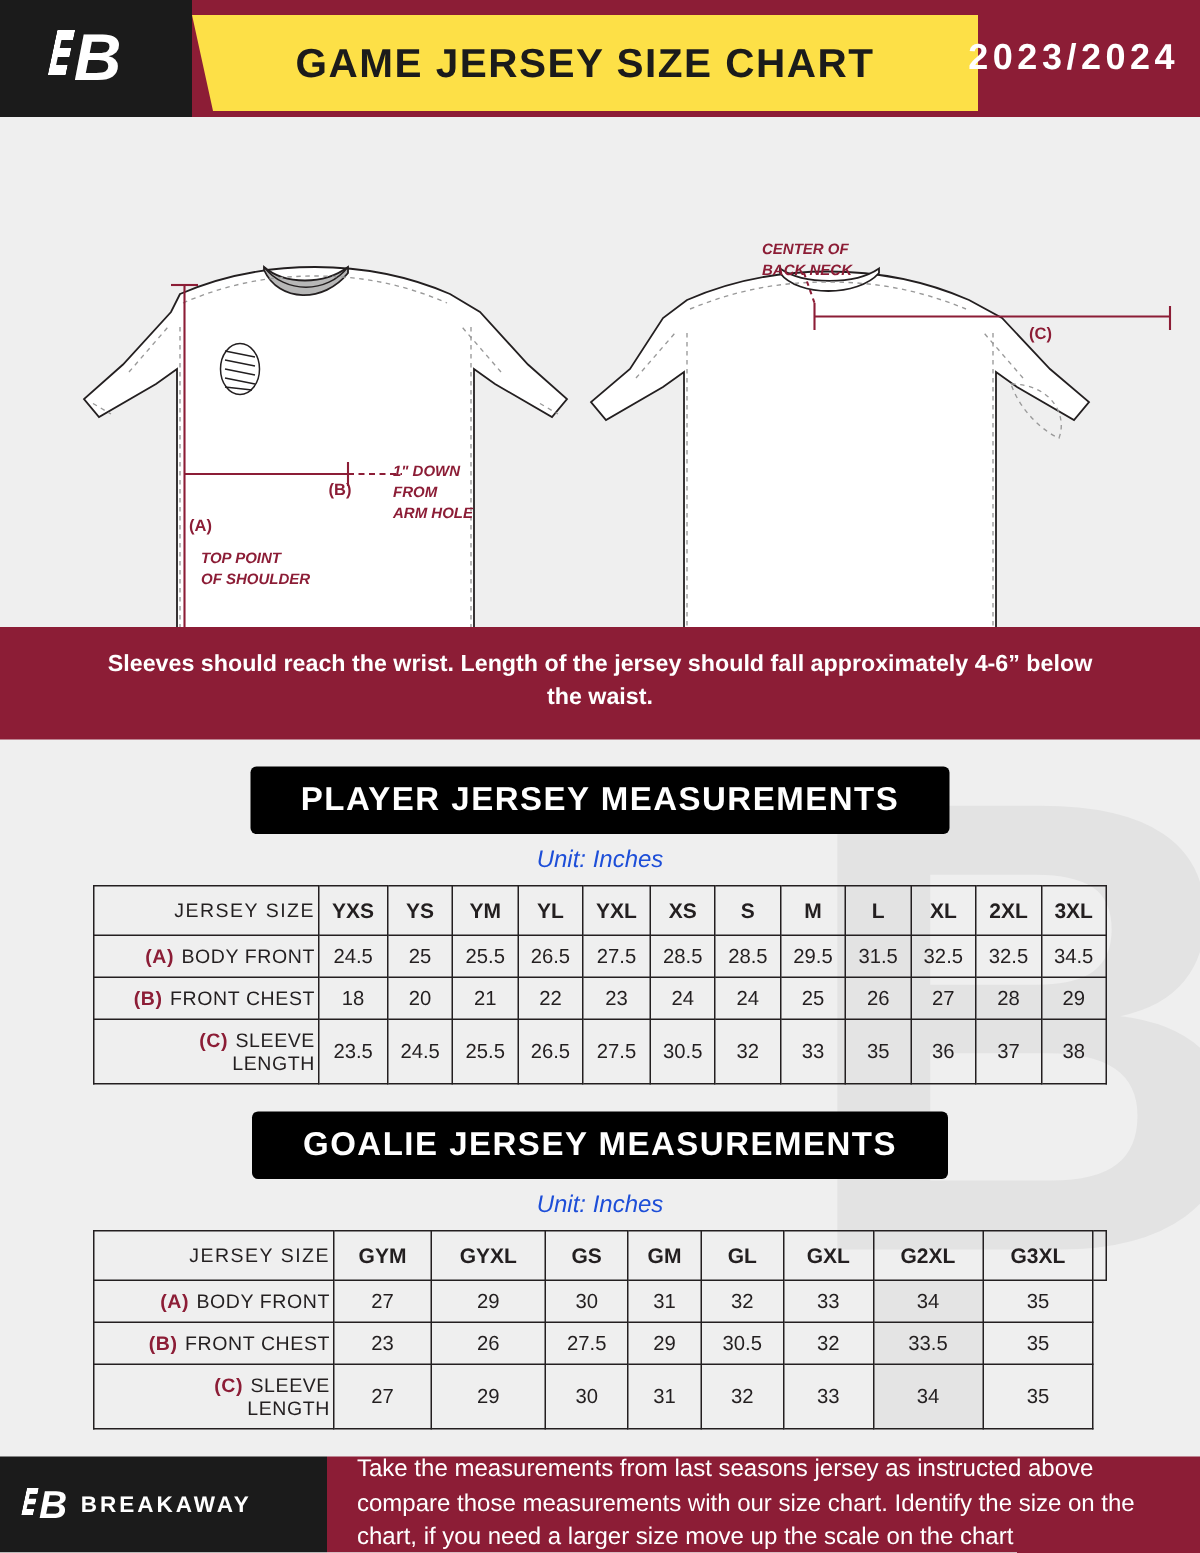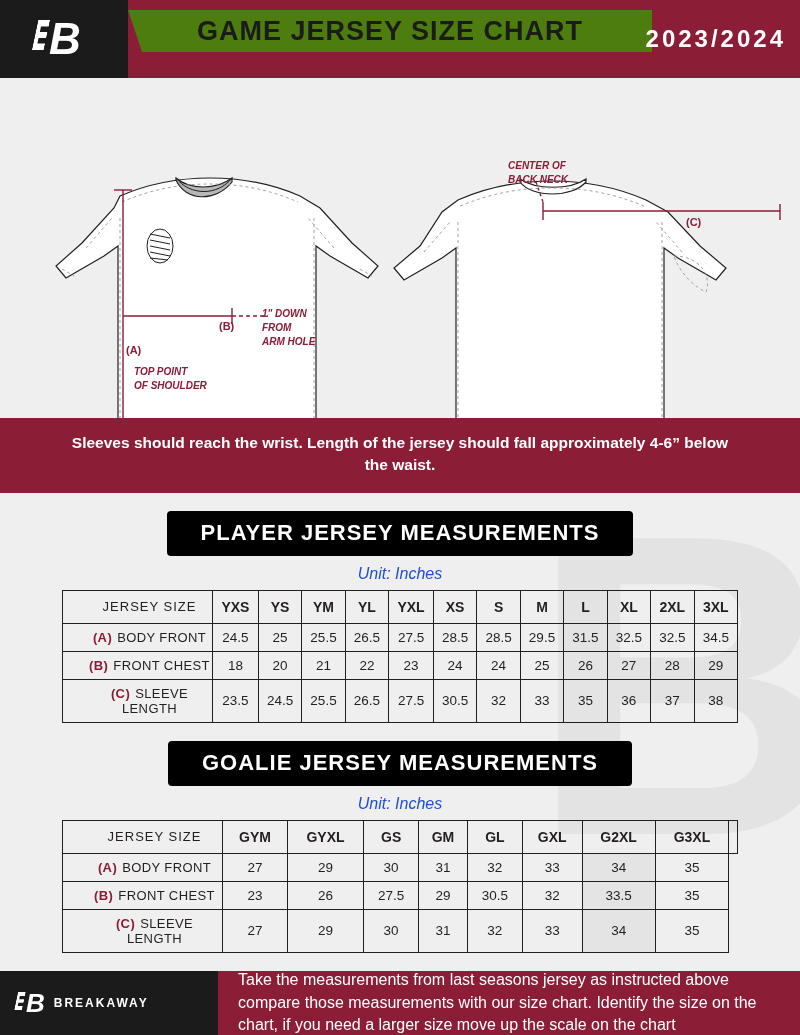--- a/index.html
+++ b/index.html
@@ -55,22 +55,22 @@
     left:-14px; top:6px;
     width:12px; height:30px;
     background:#fff;
     transform:skewX(-12deg);
     clip-path:polygon(0 0,100% 0,100% 22%,35% 22%,35% 40%,100% 40%,100% 60%,35% 60%,35% 78%,100% 78%,100% 100%,0 100%);
   }
   .header-title-box {
     position:absolute;
     left:128px; top:10px;
     right:148px;
-    height:42px;
-    background:#4d7c0f;
+    height:64px;
+    background:#fde047;
     display:flex;
     align-items:center;
     justify-content:center;
     clip-path:polygon(0 0, 100% 0, 100% 100%, 14px 100%);
     text-align:center;
   }
   .header-title {
     font-size:27px;
     font-weight:bold;
     letter-spacing:1px;
@@ -153,21 +153,21 @@
     padding:6px 2px;
     font-weight:normal;
     background:rgba(255,255,255,0.0);
   }
   thead th {
     font-size:14px;
     font-weight:bold;
     padding:8px 2px;
   }
   thead th.label-col, tbody td.label-col {
-    text-align:center;
+    text-align:right;
     padding-left:26px;
     font-size:13px;
     letter-spacing:0.4px;
   }
   thead th.label-col { font-weight:normal; letter-spacing:1px; }
   .tag {
     color:#8c1d36;
     font-weight:bold;
     margin-right:5px;
   }
@@ -205,21 +205,21 @@
     content:"";
     position:absolute;
     left:-10px; top:4px;
     width:8px; height:18px;
     background:#fff;
     transform:skewX(-12deg);
     clip-path:polygon(0 0,100% 0,100% 22%,35% 22%,35% 40%,100% 40%,100% 60%,35% 60%,35% 78%,100% 78%,100% 100%,0 100%);
   }
   .footer-brand {
     color:#fff;
-    font-size:12px;
+    font-size:15px;
     letter-spacing:2px;
     font-weight:bold;
   }
   .footer-right {
     flex:1;
     background:#8c1d36;
     color:#fff;
     font-size:16px;
     line-height:1.42;
     padding:8px 18px 8px 20px;

